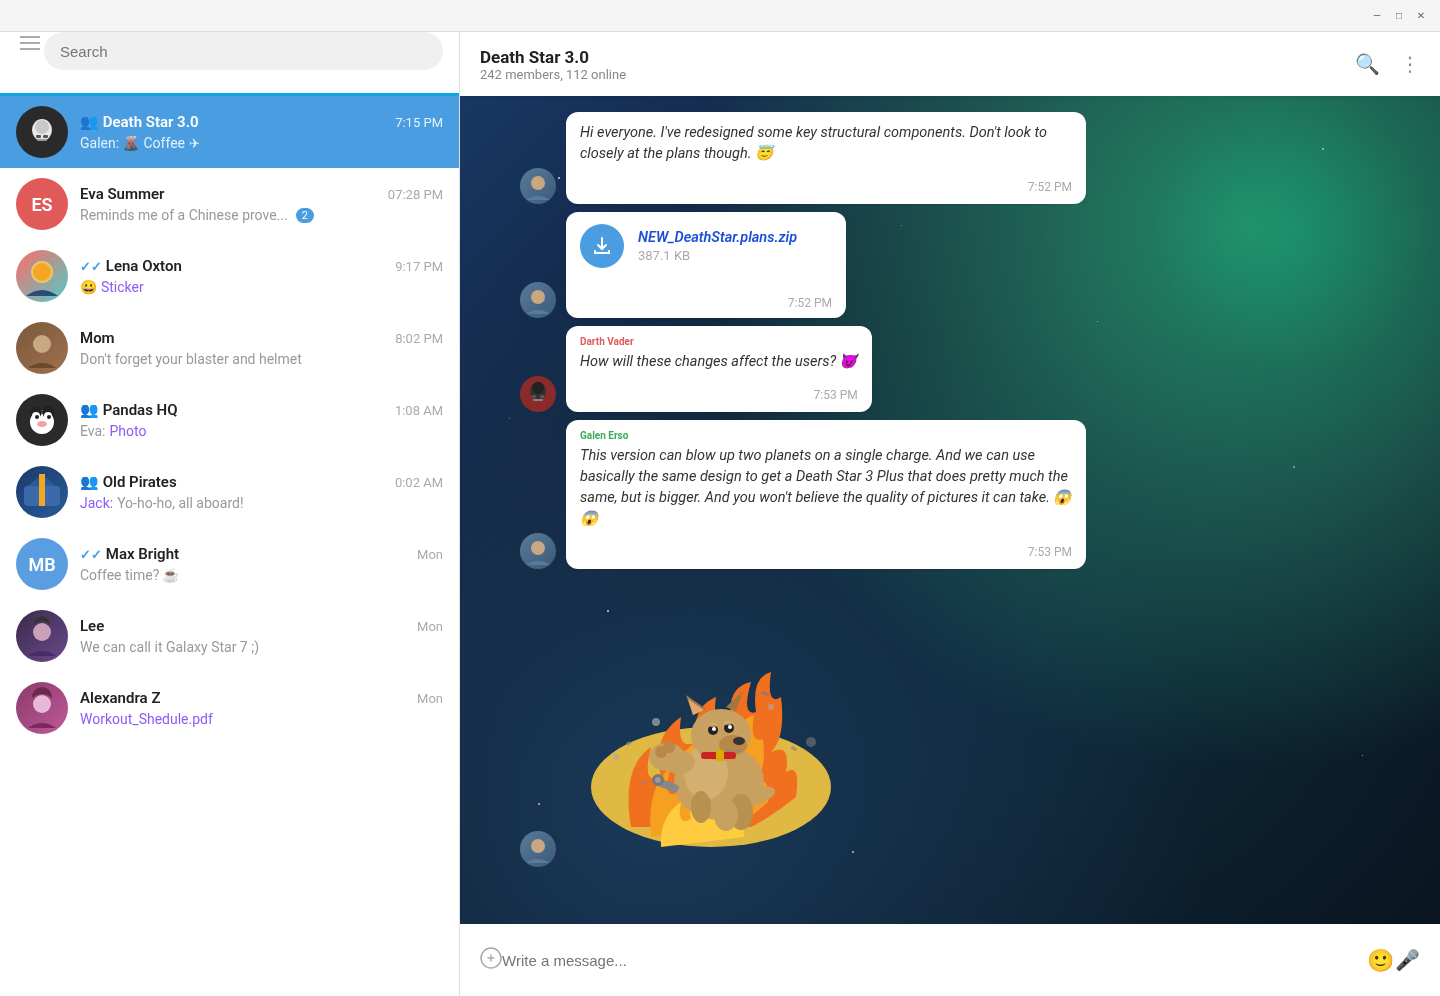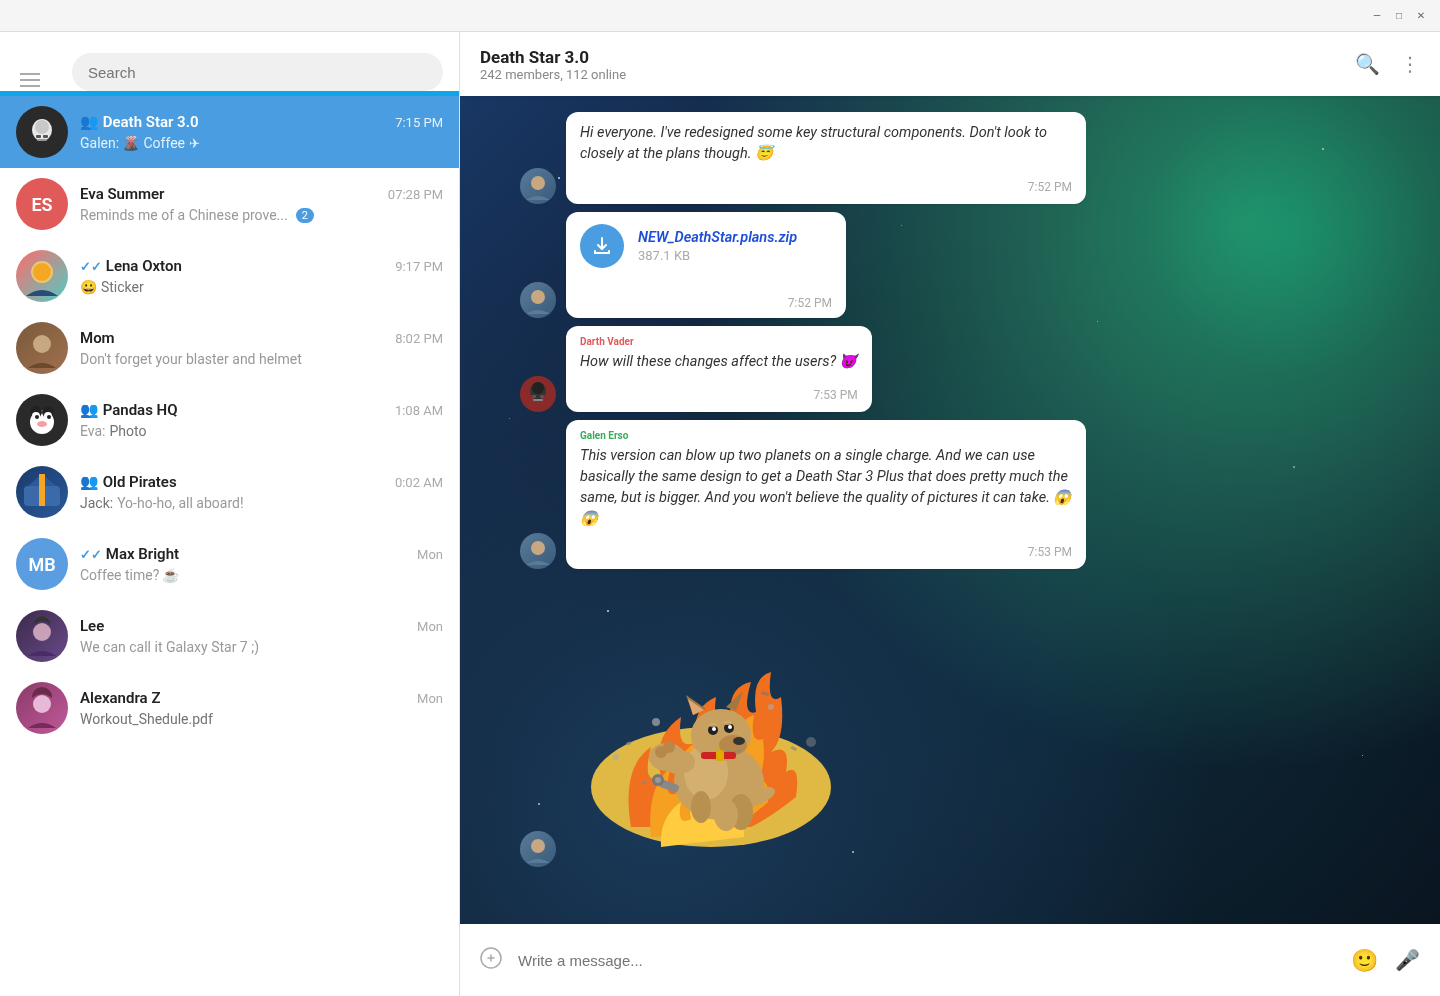--- a/index.html
+++ b/index.html
@@ -8,21 +8,21 @@
     
     .window-chrome { height: 32px; background: #f5f5f5; display: flex; align-items: center; justify-content: flex-end; padding: 0 12px; border-bottom: 1px solid #ddd; flex-shrink: 0; }
     .window-controls { display: flex; gap: 8px; }
     .win-btn { width: 14px; height: 14px; display: flex; align-items: center; justify-content: center; cursor: pointer; font-size: 10px; color: #666; }
 
     
     .app-container { display: flex; flex: 1; overflow: hidden; }
 
     
     .sidebar { width: 460px; background: #fff; display: flex; flex-direction: column; border-right: 1px solid #e0e0e0; flex-shrink: 0; }
-    .sidebar-header { height: 64px; display: flex; align-items: flex-end; padding: 0 16px; gap: 28px; border-bottom: 5px solid #0ea5e9; flex-shrink: 0; }
+    .sidebar-header { height: 64px; display: flex; align-items: flex-start; padding: 0 16px; gap: 0; border-bottom: 3px solid #0ea5e9; flex-shrink: 0; }
     .hamburger-btn { display: flex; flex-direction: column; gap: 4px; cursor: pointer; padding: 4px; }
     .hamburger-line { width: 20px; height: 2px; background: #aaa; }
     .search-box { flex: 1; height: 38px; background: #f0f0f0; border-radius: 20px; border: none; padding: 0 16px; font-size: 15px; color: #aaa; outline: none; cursor: text; }
 
     
     .chat-list { flex: 1; overflow-y: auto; }
     .chat-item { display: flex; align-items: center; padding: 10px 16px; cursor: pointer; position: relative; min-height: 72px; }
     .chat-item.active { background: #4a9de0; }
     .chat-item.active .chat-name { color: #fff; }
     .chat-item.active .chat-preview { color: rgba(255,255,255,0.85); }
@@ -31,21 +31,21 @@
 
     .avatar { width: 52px; height: 52px; border-radius: 50%; flex-shrink: 0; display: flex; align-items: center; justify-content: center; font-size: 18px; font-weight: 600; color: #fff; overflow: hidden; position: relative; }
     .avatar-es { background: #e05a5a; }
     .avatar-mb { background: #5a9de0; }
 
     .chat-content { flex: 1; margin-left: 12px; min-width: 0; }
     .chat-name-row { display: flex; align-items: center; justify-content: space-between; margin-bottom: 4px; }
     .chat-name { font-size: 15px; font-weight: 600; color: #222; white-space: nowrap; overflow: hidden; text-overflow: ellipsis; display: flex; align-items: center; gap: 4px; }
     .chat-time { font-size: 13px; color: #aaa; white-space: nowrap; flex-shrink: 0; margin-left: 8px; }
     .chat-preview { font-size: 14px; color: #999; white-space: nowrap; overflow: hidden; text-overflow: ellipsis; display: flex; align-items: center; gap: 4px; }
-    .chat-preview-link { color: #737373; }
+    .chat-preview-link { color: #8b5cf6; }
     .badge { background: #4a9de0; color: #fff; border-radius: 10px; font-size: 11px; padding: 1px 6px; margin-left: 4px; flex-shrink: 0; }
     .send-icon { color: #4a9de0; font-size: 13px; }
     .double-check { color: #4a9de0; font-size: 13px; }
 
     
     .chat-area { flex: 1; display: flex; flex-direction: column; background: #6a9fbf; position: relative; overflow: hidden; }
 
     
     .chat-bg { position: absolute; inset: 0; background: 
       radial-gradient(ellipse at 80% 20%, #2a8a6a 0%, transparent 50%),
@@ -91,21 +91,21 @@
     .sticker-img { width: 290px; height: 290px; background: transparent; display: flex; align-items: center; justify-content: center; }
 
     
     .dog-sticker { width: 280px; height: 270px; }
 
     
     .sticker-wrapper { display: flex; align-items: flex-end; gap: 10px; }
     .sticker-avatar { width: 36px; height: 36px; border-radius: 50%; background: #555; flex-shrink: 0; overflow: hidden; }
 
     
-    .input-area { height: 72px; background: #fff; display: flex; align-items: center; padding: 0 20px; gap: 16px; position: relative; z-index: 10; box-shadow: 0 -1px 4px rgba(0,0,0,0.05); flex-shrink: 0; }
+    .input-area { height: 72px; background: #fff; display: flex; align-items: center; padding: 0 20px; position: relative; z-index: 10; box-shadow: 0 -1px 4px rgba(0,0,0,0.05); flex-shrink: 0; }
     .attach-btn { color: #aaa; cursor: pointer; font-size: 22px; }
     .message-input { flex: 1; border: none; outline: none; font-size: 15px; color: #333; background: transparent; }
     .emoji-btn { color: #aaa; cursor: pointer; font-size: 22px; }
     .mic-btn { color: #aaa; cursor: pointer; font-size: 20px; }
 
     
     .av-deathstar { background: #2a2a2a; }
   </style>
 </head>
 <body>

